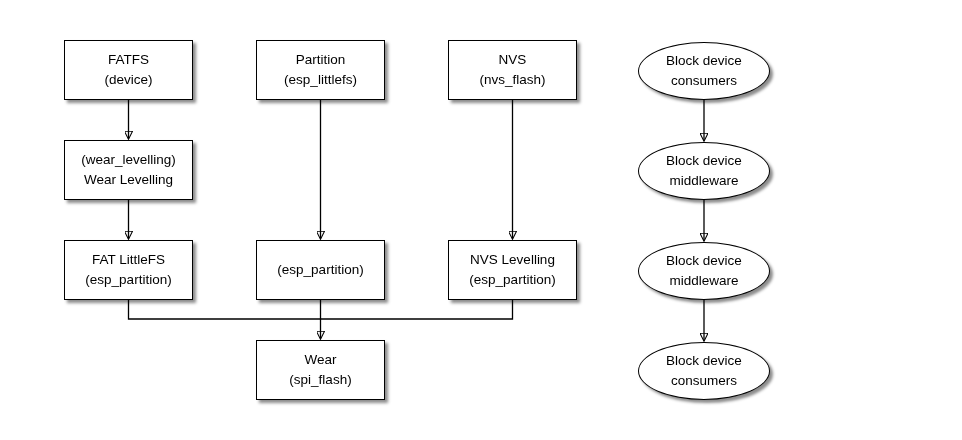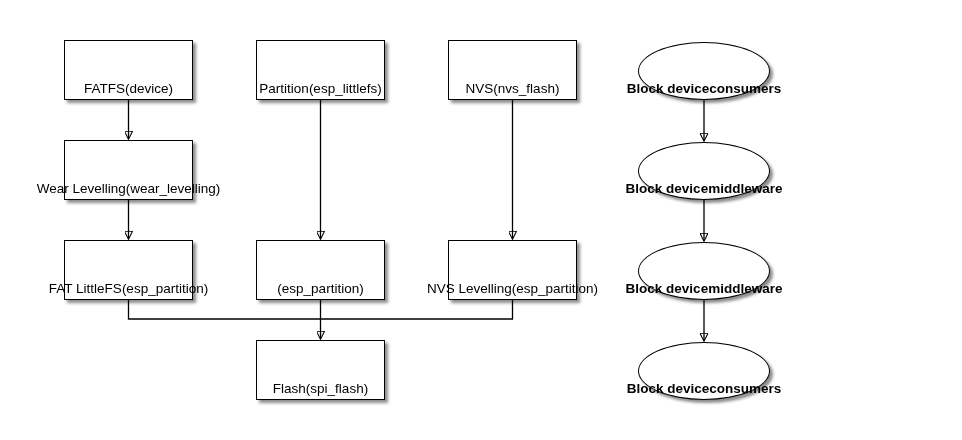--- a/index.html
+++ b/index.html
@@ -31,34 +31,33 @@
     fill: none;
   }
   .node {
     position: absolute;
     width: 129px;
     height: 60px;
     background: var(--node-fill);
     border: 1.5px solid var(--node-border);
     box-shadow: 3px 3px 3px rgba(0,0,0,0.45);
     display: flex;
-    flex-direction: row;
-    align-items: flex-end;
+    flex-direction: column;
+    align-items: center;
     justify-content: center;
     text-align: center;
     font-size: 13.5px;
     line-height: 20px;
     color: var(--text);
     white-space: nowrap;
   }
   .node.ellipse {
     width: 132px;
     height: 58px;
     border-radius: 50%;
-    font-weight: bold;
   }
 </style>
 </head>
 <body>
 
 <div class="canvas">
 
   <svg class="connectors" width="962" height="440" viewBox="0 0 962 440" xmlns="http://www.w3.org/2000/svg">
     <defs>
       <marker id="arrow" viewBox="0 0 10 10" refX="9" refY="5" markerWidth="9" markerHeight="8" orient="auto" markerUnits="userSpaceOnUse">
@@ -85,40 +84,40 @@
     <span>Partition</span>
     <span>(esp_littlefs)</span>
   </div>
 
   <div class="node" style="left:448px;top:40px">
     <span>NVS</span>
     <span>(nvs_flash)</span>
   </div>
 
   <div class="node" style="left:64px;top:140px">
+    <span>(wear_levelling)</span>
     <span>Wear Levelling</span>
-    <span>(wear_levelling)</span>
   </div>
 
   <div class="node" style="left:64px;top:240px">
     <span>FAT LittleFS</span>
     <span>(esp_partition)</span>
   </div>
 
   <div class="node" style="left:256px;top:240px">
     <span>(esp_partition)</span>
   </div>
 
   <div class="node" style="left:448px;top:240px">
     <span>NVS Levelling</span>
     <span>(esp_partition)</span>
   </div>
 
   <div class="node" style="left:256px;top:340px">
-    <span>Flash</span>
+    <span>Wear</span>
     <span>(spi_flash)</span>
   </div>
 
   <div class="node ellipse" style="left:638px;top:42px">
     <span>Block device</span>
     <span>consumers</span>
   </div>
 
   <div class="node ellipse" style="left:638px;top:142px">
     <span>Block device</span>

